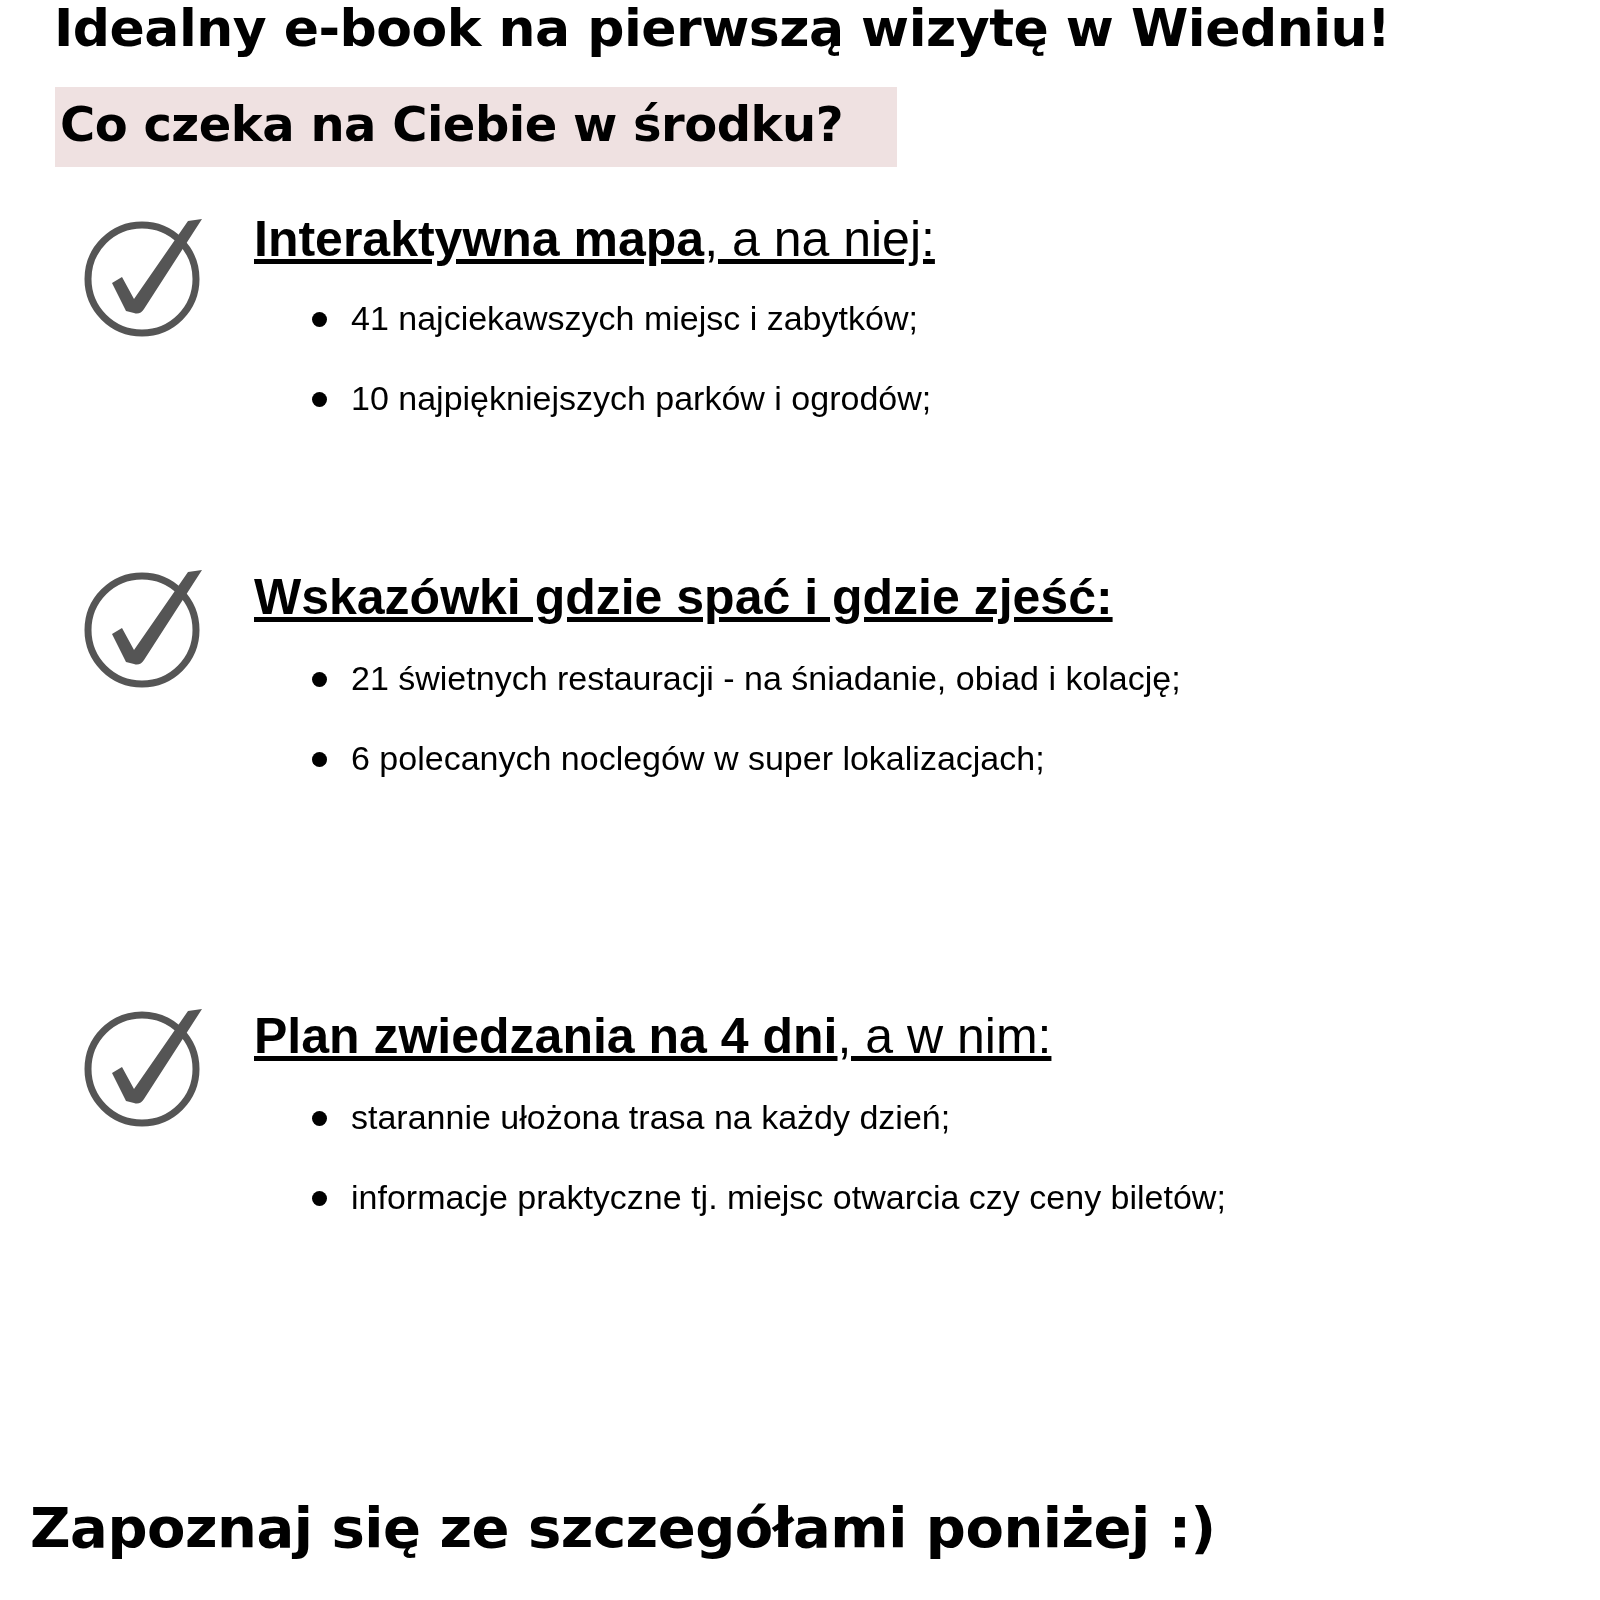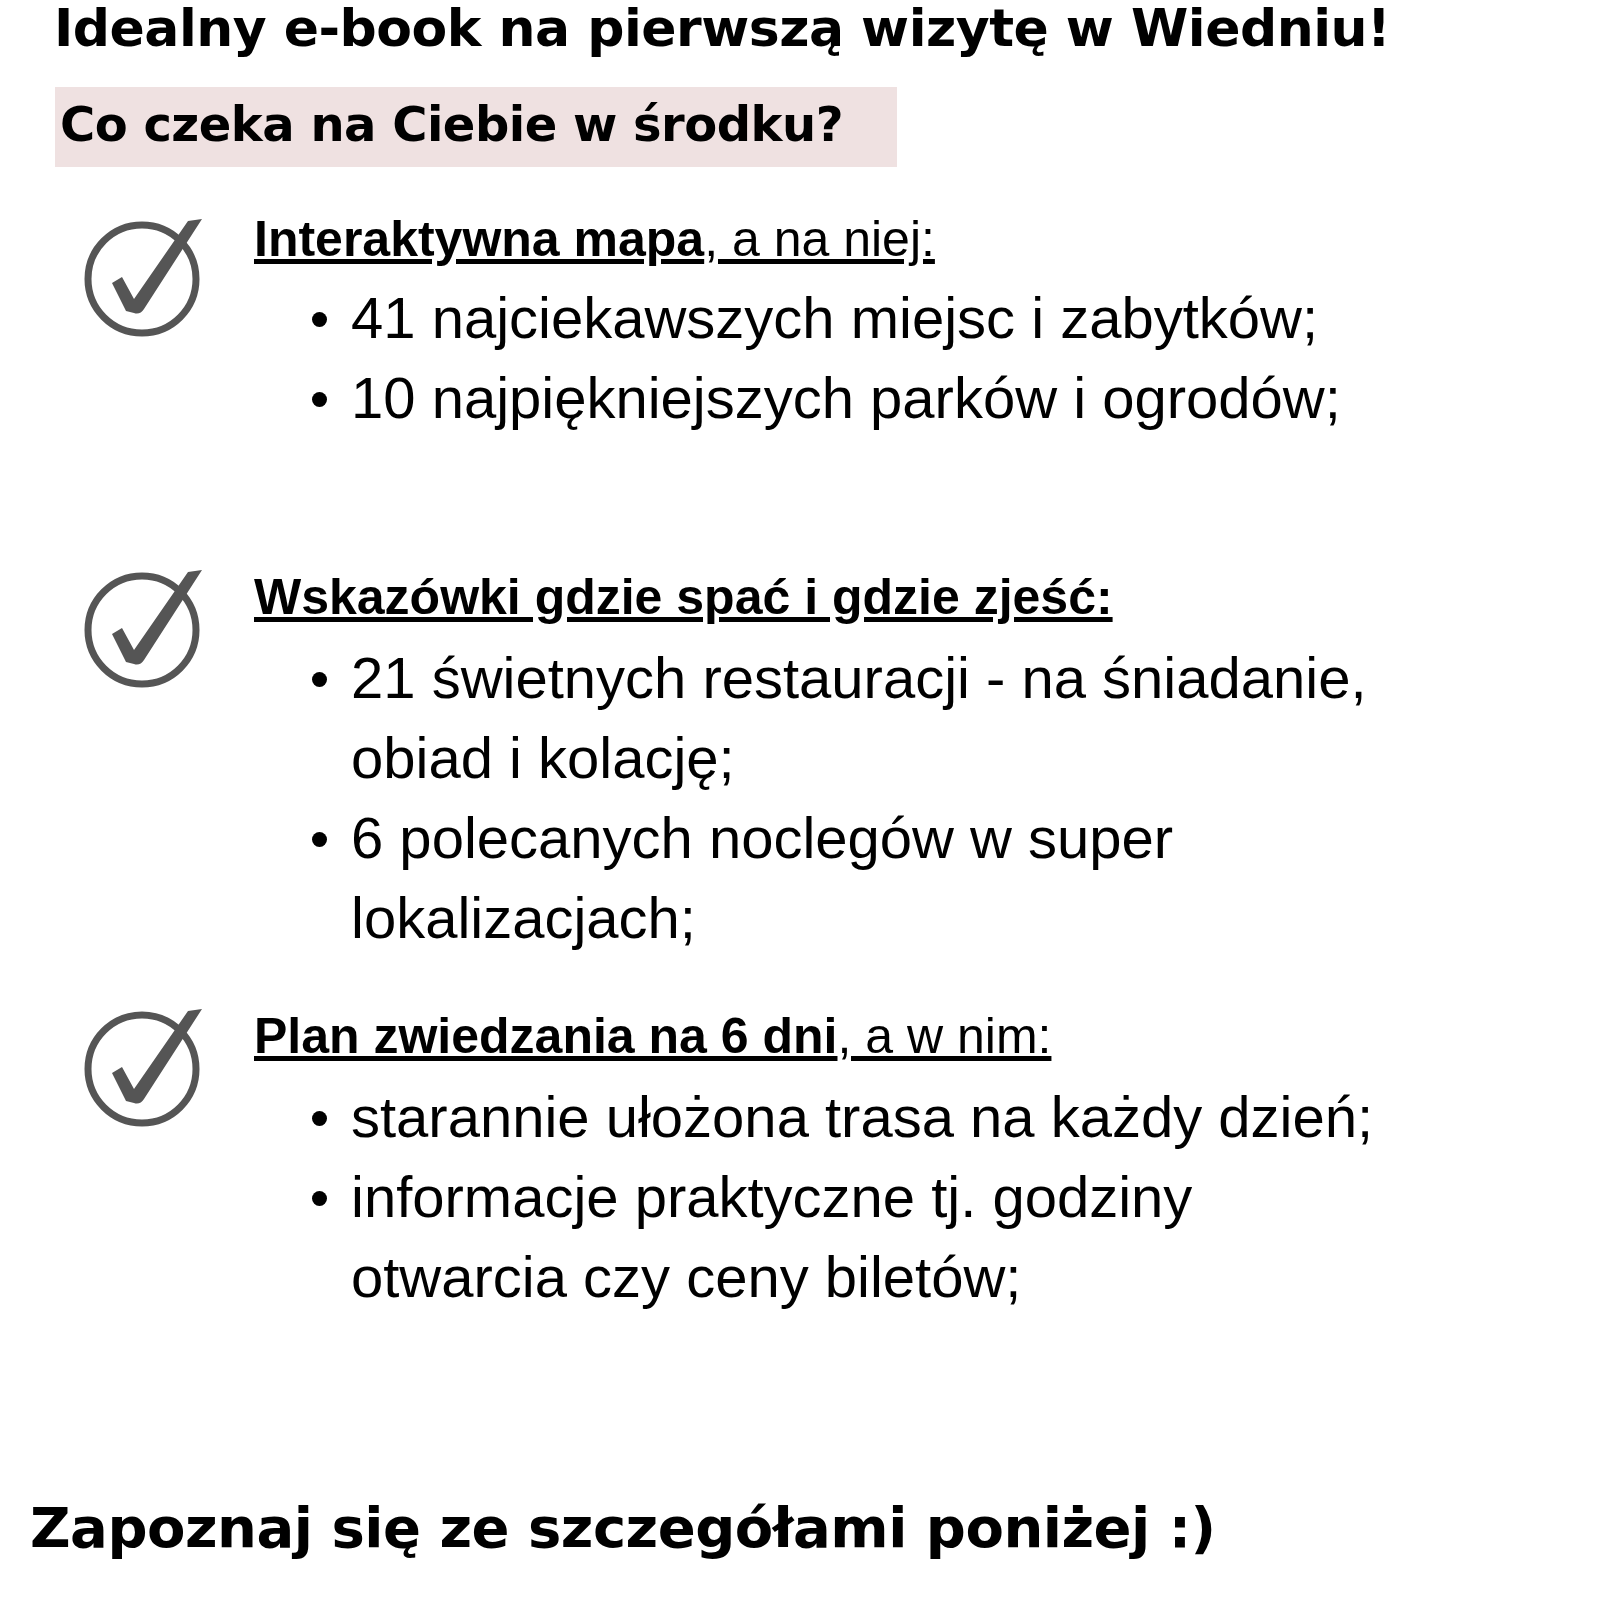--- a/index.html
+++ b/index.html
@@ -4,21 +4,21 @@
 <style>
   html, body { margin:0; padding:0; background:#ffffff; }
   body { width:1600px; height:1600px; position:relative; overflow:hidden; color:#000; }
   .title { position:absolute; left:54px; top:-2px; font-family:"DejaVu Sans", sans-serif; font-weight:bold; font-size:52px; letter-spacing:-0.5px; white-space:nowrap; }
   .subtitle-box { position:absolute; left:55px; top:87px; width:842px; height:80px; background:#efe1e1; }
   .subtitle { position:absolute; left:60px; top:96px; font-family:"DejaVu Sans", sans-serif; font-weight:bold; font-size:48px; letter-spacing:-0.5px; white-space:nowrap; }
   .section { position:absolute; left:0; width:1600px; }
   .check { position:absolute; left:84px; width:124px; height:124px; }
   .head { position:absolute; left:254px; font-family:"Liberation Sans", sans-serif; font-size:50px; white-space:nowrap;text-decoration:underline; }
   .head b { font-weight:bold; }
-  ul { position:absolute; left:305px; margin:0; padding:0; list-style:none; font-family:"Liberation Sans", sans-serif; font-size:58px; line-height:80px; }
+  ul { position:absolute; left:305px; margin:0; padding:0; list-style:none; font-family:"Liberation Sans", sans-serif; font-size:34px; line-height:80px; }
   li { position:relative; padding-left:46px; width:1050px; }
   li::before { content:""; position:absolute; left:7px; top:34px; width:15px; height:15px; border-radius:50%; background:#000; }
   .footer { position:absolute; left:0; width:1600px; top:1495px; text-align:left; font-family:"DejaVu Sans", sans-serif; font-weight:bold; font-size:56px; letter-spacing:-0.5px; white-space:nowrap;padding-left:30px; }
 </style>
 </head>
 <body>
 
 <div class="title">Idealny e-book na pierwszą wizytę w Wiedniu!</div>
 <div class="subtitle-box"></div>
 <div class="subtitle">Co czeka na Ciebie w środku?</div>
@@ -45,20 +45,20 @@
     <li style="width:1040px">21 świetnych restauracji - na śniadanie, obiad i kolację;</li>
     <li style="width:860px">6 polecanych noclegów w super lokalizacjach;</li>
   </ul>
 </div>
 
 <div class="section">
   <svg class="check" style="top:1005px" viewBox="0 0 124 124">
     <circle cx="58" cy="64" r="54" fill="none" stroke="#555" stroke-width="7"></circle>
     <path d="M28 68 L38 62 L50 84 L104 6 L118 4 L60 94 Q56 100 50 98 L42 96 Z" fill="#555"></path>
   </svg>
-  <div class="head" style="top:1007px"><b>Plan zwiedzania na 6 dni</b><span>, a w nim:</span></div>
+  <div class="head" style="top:1007px"><b>Plan zwiedzania na 4 dni</b><span>, a w nim:</span></div>
   <ul style="top:1077px">
     <li style="width:1060px">starannie ułożona trasa na każdy dzień;</li>
-    <li style="width:880px">informacje praktyczne tj. godziny otwarcia czy ceny biletów;</li>
+    <li style="width:880px">informacje praktyczne tj. miejsc otwarcia czy ceny biletów;</li>
   </ul>
 </div>
 
 <div class="footer">Zapoznaj się ze szczegółami poniżej :)</div>
 
 </body></html>

